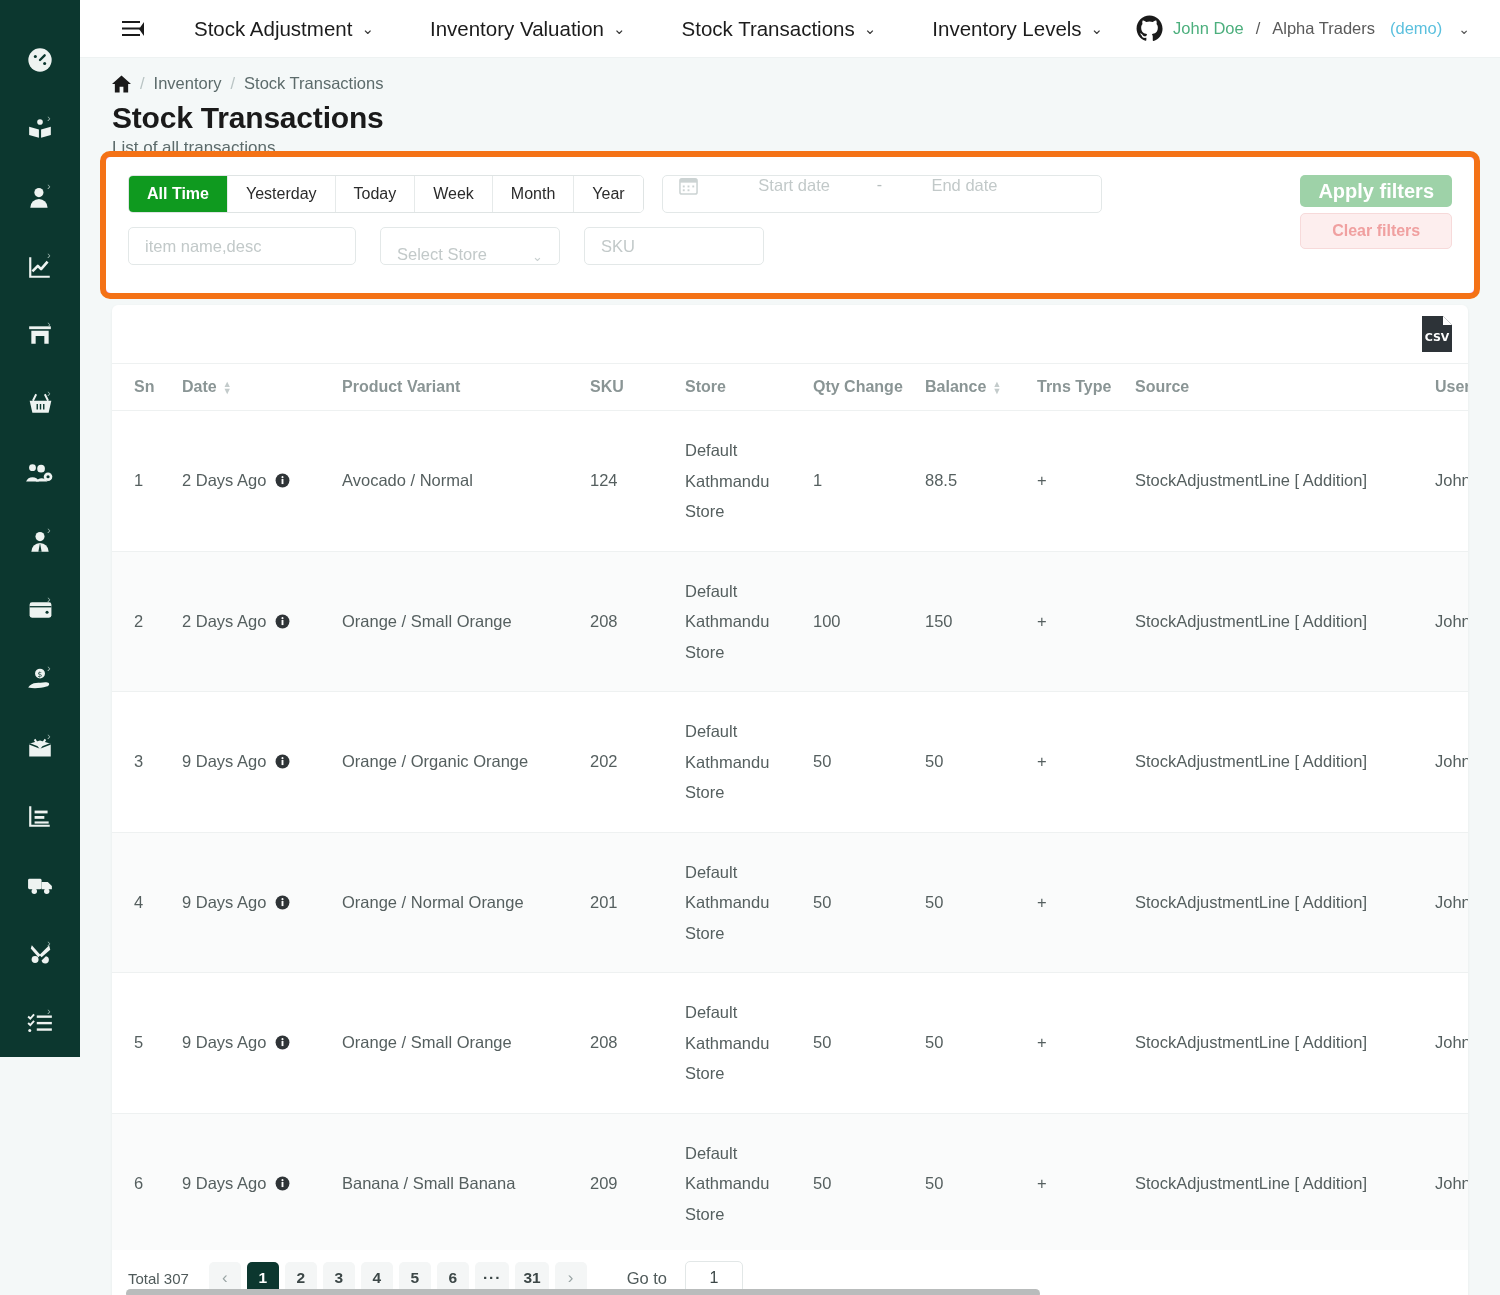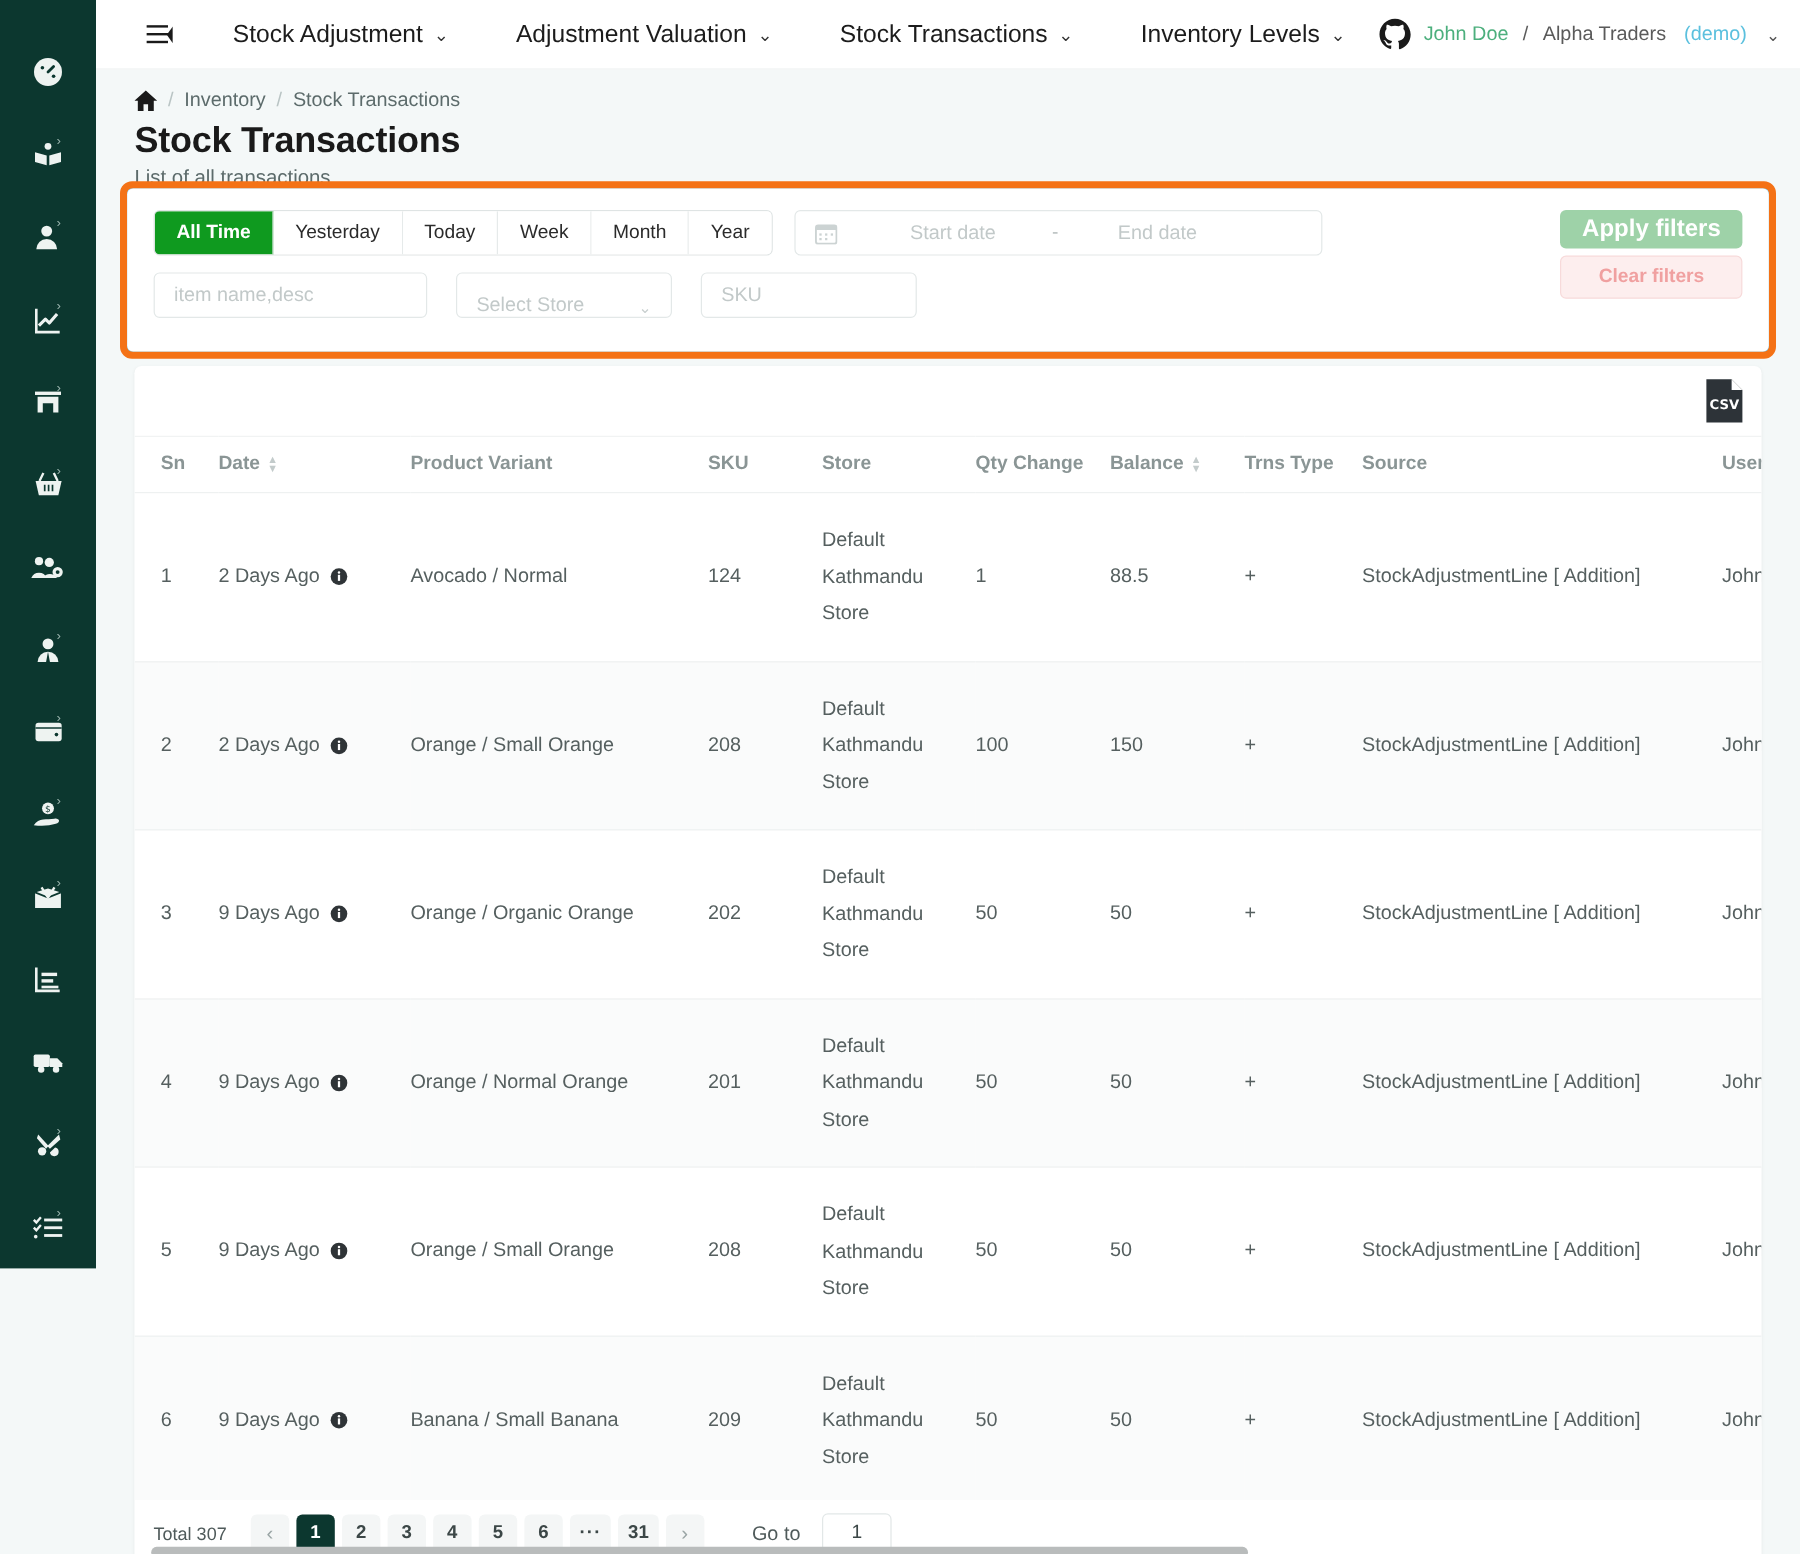--- a/index.html
+++ b/index.html
@@ -82,21 +82,21 @@
   .page-sub {
     margin-left: 32px;
     font-size: 17px; color: #5c6b6b;
   }
 
   
   .filter-highlight {
     position: absolute; left: 20px; top: 93px;
     width: 1380px; height: 148px;
     border: 6px solid #f47216; border-radius: 10px;
-    background: #7dd3fc;
+    background: #f0abfc;
   }
   .filter-card {
     position: absolute; inset: 0;
     background: #fff; border-radius: 5px;
     padding: 18px 22px;
   }
   .seg-row { display: flex; align-items: center; }
   .seg {
     display: flex; border: 1px solid #dfe4e4; border-radius: 5px; overflow: hidden;
     height: 38px;
@@ -106,21 +106,21 @@
     font-family: inherit; font-size: 16px; color: #2b2b2b;
     padding: 0 18px; height: 100%;
     border-right: 1px solid #e6eaea;
   }
   .seg button:last-child { border-right: none; }
   .seg button.active { background: #0f9a1f; color: #fff; font-weight: bold; }
 
   .daterange {
     margin-left: 18px; width: 440px; height: 38px;
     border: 1px solid #e3e8e8; border-radius: 5px;
-    display: flex; align-items: center; background: #fff;
+    display: flex; background: #fff;
     cursor: text;
   }
   .daterange .cal { margin: 0 14px 0 16px; display:flex; }
   .dr-ph { font-size: 16.5px; color: #c2c9c9; }
   .dr-start { width: 165px; text-align: center; }
   .dr-dash { color: #b6bdbd; font-size: 16px; }
   .dr-end { width: 165px; text-align: center; }
 
   .input-row { display: flex; align-items: center; margin-top: 14px; }
   .txtbox {
@@ -354,21 +354,21 @@
         <rect x="0" y="14" width="18" height="2" fill="#1a1a1a"></rect>
         <path d="M22 2 L22 16 L17 9 Z" fill="#1a1a1a"></path>
       </svg>
     </div>
     <div class="nav-links">
       <div class="nav-item">
         <span>Stock Adjustment</span>
         <span class="chev">⌄</span>
       </div>
       <div class="nav-item">
-        <span>Adjustment Valuation</span>
+        <span>Inventory Valuation</span>
         <span class="chev">⌄</span>
       </div>
       <div class="nav-item">
         <span>Stock Transactions</span>
         <span class="chev">⌄</span>
       </div>
       <div class="nav-item">
         <span>Inventory Levels</span>
         <span class="chev">⌄</span>
       </div>

